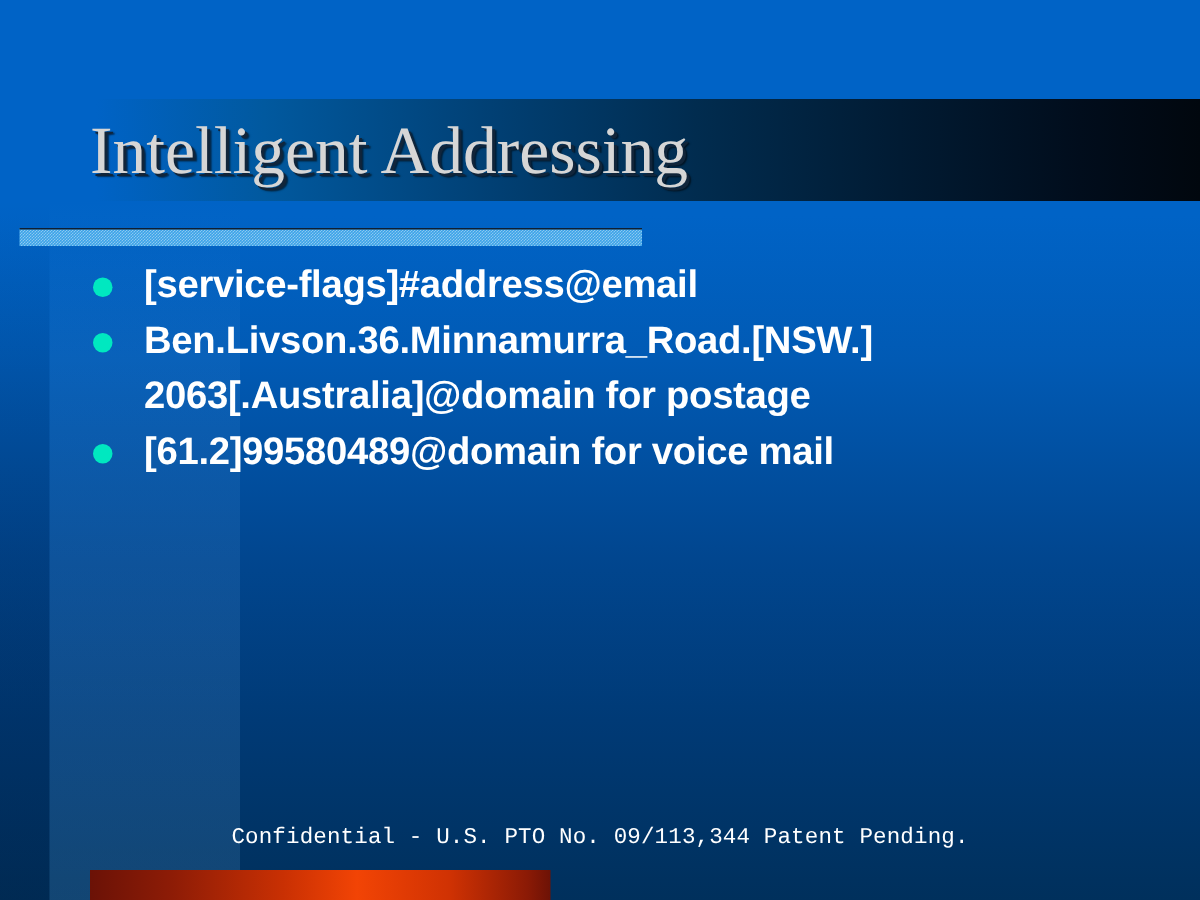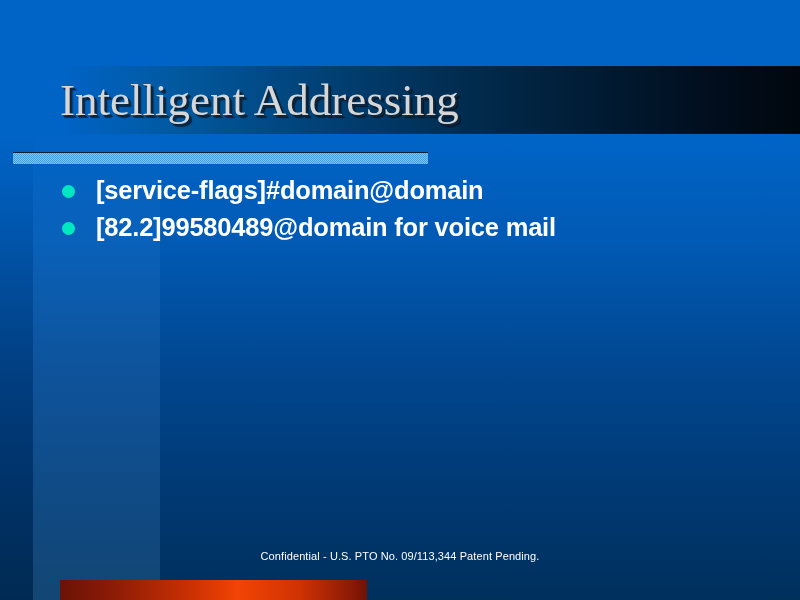--- a/index.html
+++ b/index.html
@@ -133,22 +133,22 @@
     letter-spacing: -0.2px;
   }
 
   .footer {
     position: absolute;
     left: 0;
     top: 550px;
     width: 800px;
     text-align: center;
     color: #ffffff;
-    font-family: Liberation Sans, sans-serif;
-    font-size: 11px;
+    font-family: Liberation Mono, monospace;
+    font-size: 15px;
     letter-spacing: 0.1px;
   }
 
   
   .red-bar {
     position: absolute;
     left: 60px;
     top: 580px;
     width: 307px;
     height: 20px;
@@ -172,30 +172,34 @@
   <div class="title-banner"></div>
 
   <div class="title-text">Intelligent Addressing</div>
 
   <div class="divider"></div>
 
   <div class="bullets">
 
     <div class="bullet-row">
       <span class="bullet-dot"></span>
-      <span class="bullet-text">[service-flags]#domain@domain</span>
+      <span class="bullet-text">[service-flags]#address@email</span>
     </div>
-
 
 
     <div class="bullet-row">
       <span class="bullet-dot"></span>
-      <span class="bullet-text">[82.2]99580489@domain for voice mail</span>
+      <span class="bullet-text">Ben.Livson.36.Minnamurra_Road.[NSW.] 2063[.Australia]@domain for postage</span>
     </div>
 
+    <div class="bullet-row">
+      <span class="bullet-dot"></span>
+      <span class="bullet-text">[61.2]99580489@domain for voice mail</span>
+    </div>
+
 
   </div>
 
   <div class="footer">Confidential - U.S. PTO No. 09/113,344 Patent Pending.</div>
 
   <div class="red-bar"></div>
 
 </div>
 
 </body></html>

